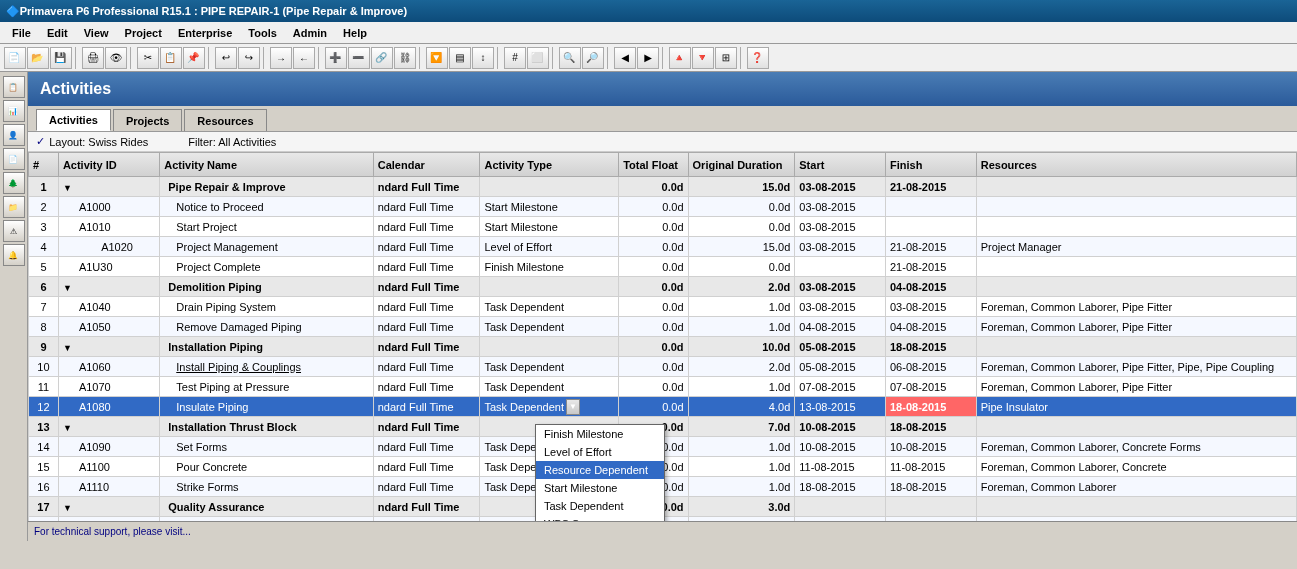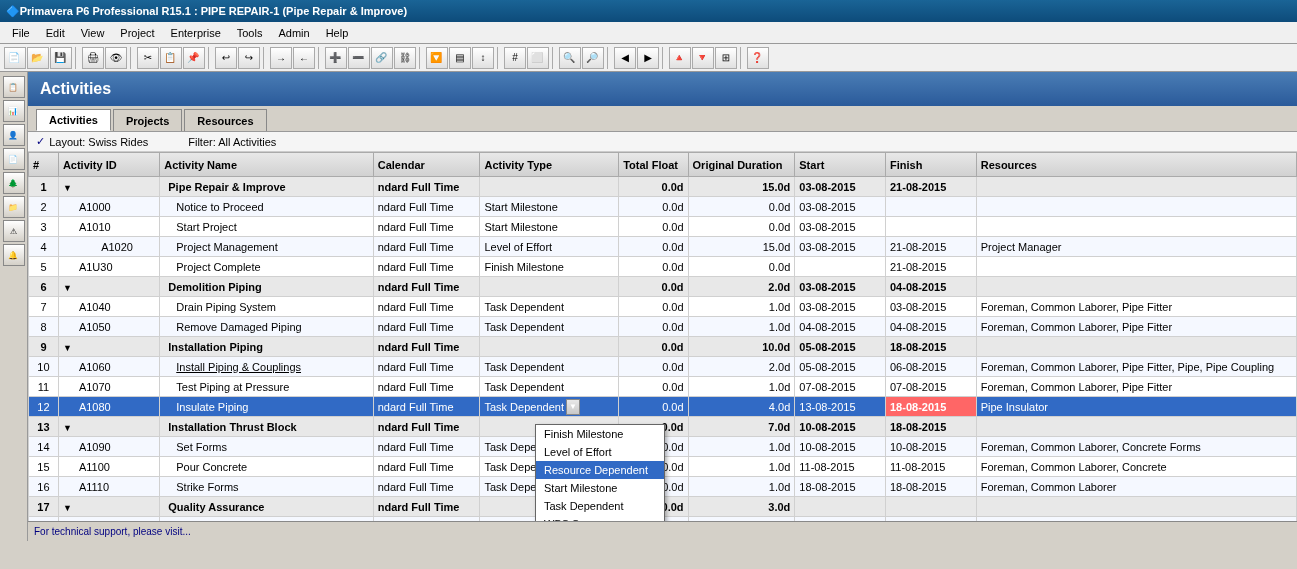--- a/index.html
+++ b/index.html
@@ -18,20 +18,21 @@
     }
 
     
     .menu-bar {
       background: #f0f0f0;
       border-bottom: 1px solid #999;
       display: flex;
       align-items: center;
       height: 22px;
       padding: 0 4px;
+      font-weight: bold;
     }
     .menu-item {
       padding: 2px 8px;
       font-size: 11px;
       cursor: pointer;
       color: #000;
     }
 
     
     .toolbar {

